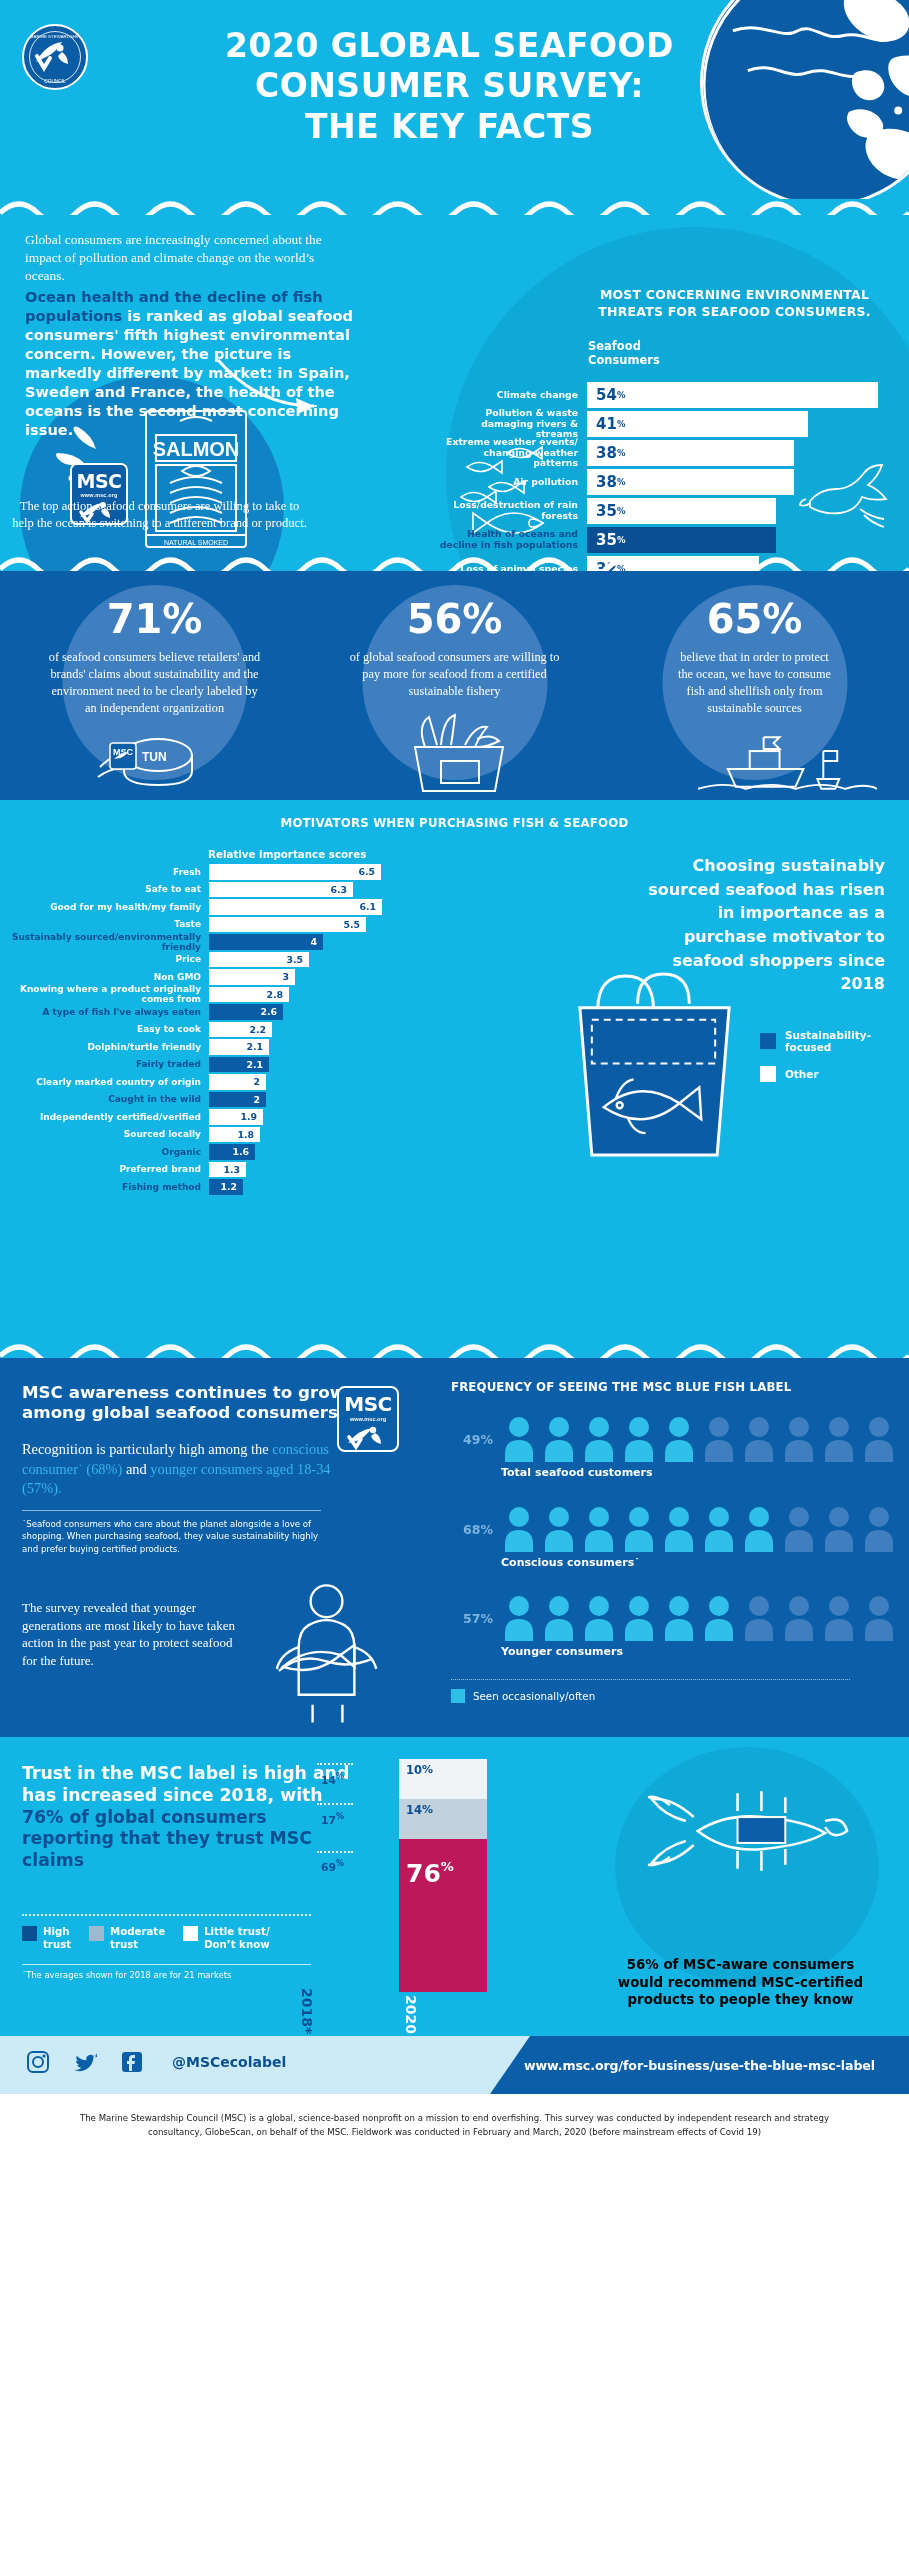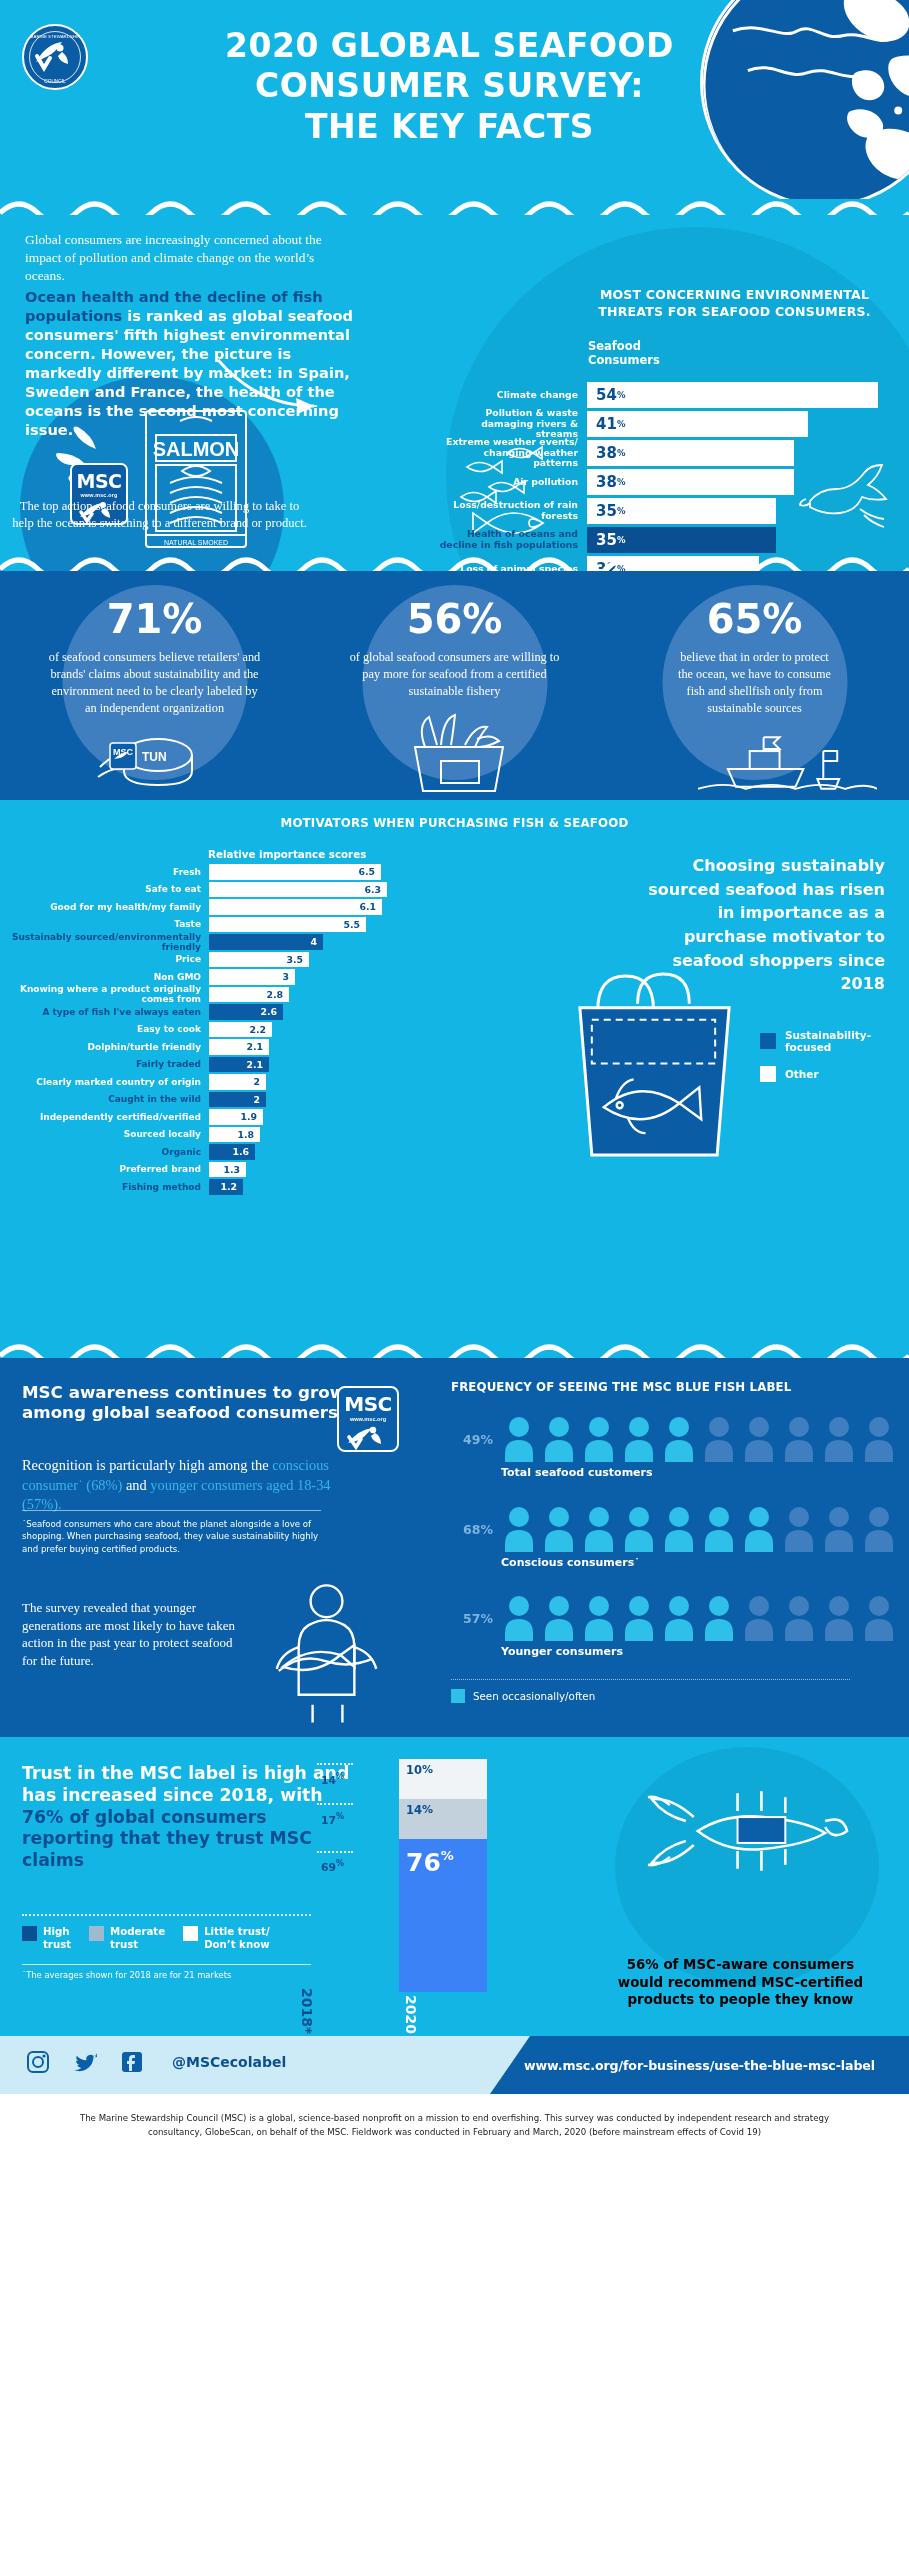--- a/index.html
+++ b/index.html
@@ -318,21 +318,20 @@
     font-weight: bold;
     font-size: 16.7px;
     line-height: 1.22;
   }
   .aware-p {
     position: absolute;
     left: 22px; top: 82px; width: 319px;
     font-family: "Liberation Serif", serif;
     font-size: 14.4px;
     line-height: 1.36;
-    margin-top: 16px;
   }
   .aware-p .lt { color: #36b6e8; }
   .aware-rule {
     position: absolute;
     left: 22px; top: 152px; width: 299px;
     height: 1px; background: rgba(255,255,255,.55);
   }
   .aware-fn {
     position: absolute;
     left: 22px; top: 160px; width: 299px;
@@ -452,21 +451,21 @@
     font-size: 8.4px;
   }
 
   .stack-wrap { position: absolute; left: 317px; top: 22px; width: 169px; height: 232px; }
   .lead-row { position: absolute; font-family:"DejaVu Sans",sans-serif; font-weight: bold; font-size: 10.8px; color: #0a4f92; }
   .stack-2020 { position: absolute; left: 82px; top: 0; width: 88px; }
   .seg { width: 88px; display:flex; align-items:flex-start; padding: 4px 0 0 7px;
          font-family:"DejaVu Sans",sans-serif; font-weight:bold; }
   .seg-lit { background: #f0f4f7; color: #0a4f92; font-size: 11.5px; }
   .seg-mod { background: #c3d1dd; color: #0a4f92; font-size: 11.5px; }
-  .seg-hi  { background: #3b82f6; color: #ffffff; font-size: 25px; padding-top: 9px; }
+  .seg-hi  { background: #be185d; color: #ffffff; font-size: 25px; padding-top: 20px; }
   .seg sup { font-size: 11px; vertical-align: super; }
   .seg-hi sup { font-size: 13px; }
   .yr {
     position: absolute; bottom: 2px;
     writing-mode: vertical-rl;
     font-family:"DejaVu Sans",sans-serif;
     font-weight: bold;
     font-size: 14px;
   }
   #yr2018 { left: 299px; color: #0a4f92; }
@@ -781,21 +780,21 @@
     <h2 class="motiv-title">MOTIVATORS WHEN PURCHASING FISH &amp; SEAFOOD</h2>
     <div class="motiv-axis">Relative importance scores</div>
 
     <div class="motiv-chart">
       <div class="m-row">
           <div class="m-label">Fresh</div>
           <div class="m-bar" style="width:172px">6.5</div>
         </div>
       <div class="m-row">
           <div class="m-label">Safe to eat</div>
-          <div class="m-bar" style="width:178px">6.3</div>
+          <div class="m-bar" style="width:144px">6.3</div>
         </div>
       <div class="m-row">
           <div class="m-label">Good for my health/my family</div>
           <div class="m-bar" style="width:173px">6.1</div>
         </div>
       <div class="m-row">
           <div class="m-label">Taste</div>
           <div class="m-bar" style="width:157px">5.5</div>
         </div>
       <div class="m-row">

